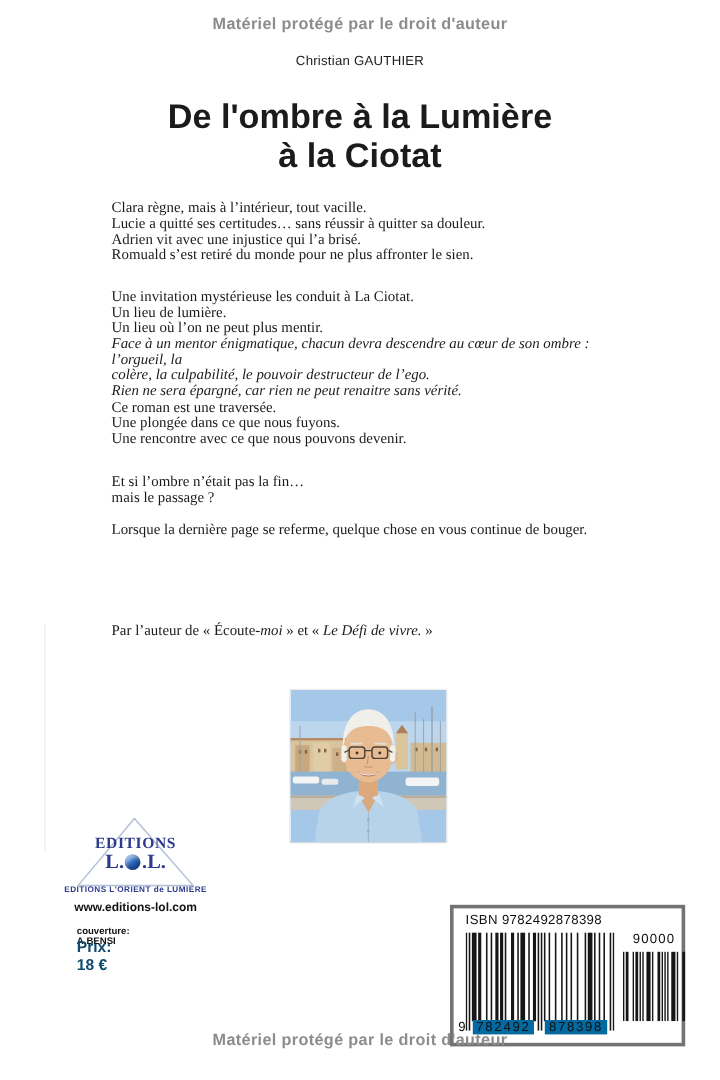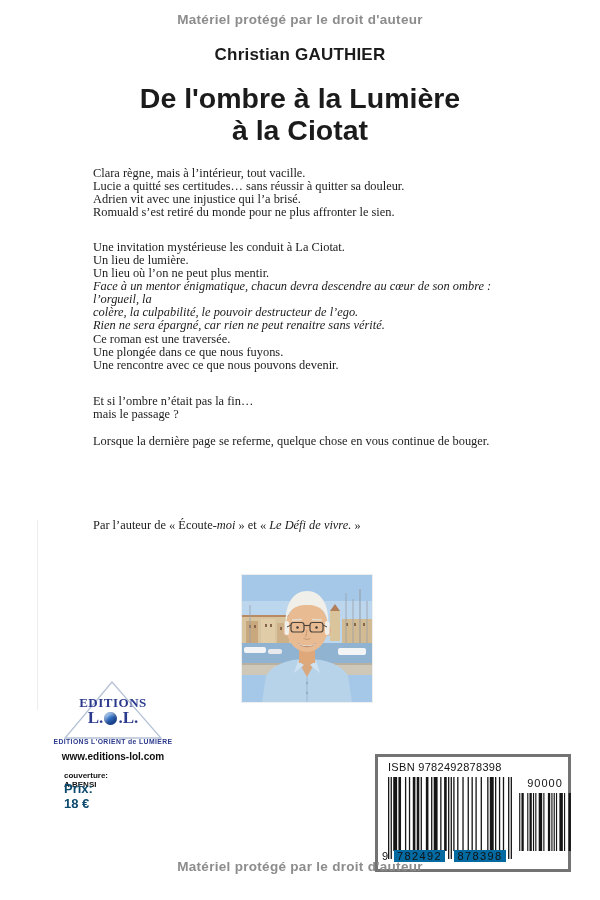--- a/index.html
+++ b/index.html
@@ -12,21 +12,21 @@
   html,body{background:#fff;}
   body{width:600px;height:900px;overflow:hidden;font-family:"Liberation Sans",sans-serif;}
   .page{position:relative;width:600px;height:667px;background:#fff;}
 
   .watermark{position:absolute;left:0;width:600px;text-align:center;
     color:var(--watermark_gray);font-weight:bold;font-size:13.5px;letter-spacing:.3px;z-index:6;}
   .watermark.top{top:12px;}
   .watermark.bottom{top:859px;}
 
   .author{position:absolute;left:0;top:45px;width:600px;text-align:center;
-    font-size:17px;font-weight:bold;color:var(--text_black);letter-spacing:.2px;}
+    font-size:11px;font-weight:normal;color:var(--text_black);letter-spacing:.2px;}
   .title{position:absolute;left:0;top:82px;width:600px;text-align:center;
     font-size:28.5px;line-height:32px;font-weight:bold;color:var(--text_black);}
 
   .fold-line{position:absolute;left:37px;top:520px;width:1px;height:190px;background:#ededed;}
 
   .synopsis{position:absolute;left:93px;top:167px;width:446px;
     font-family:"Liberation Serif",serif;font-size:12.4px;line-height:13px;color:var(--text_black);}
   .synopsis .para:nth-child(1){margin-bottom:22px;}
   .synopsis .para:nth-child(2){}
   .synopsis .para:nth-child(3){margin-bottom:1px;font-style:italic;}

